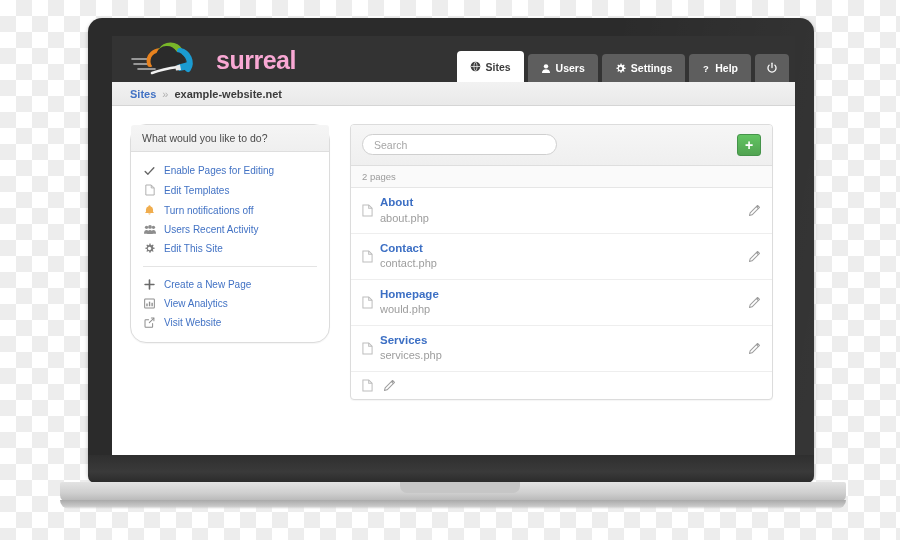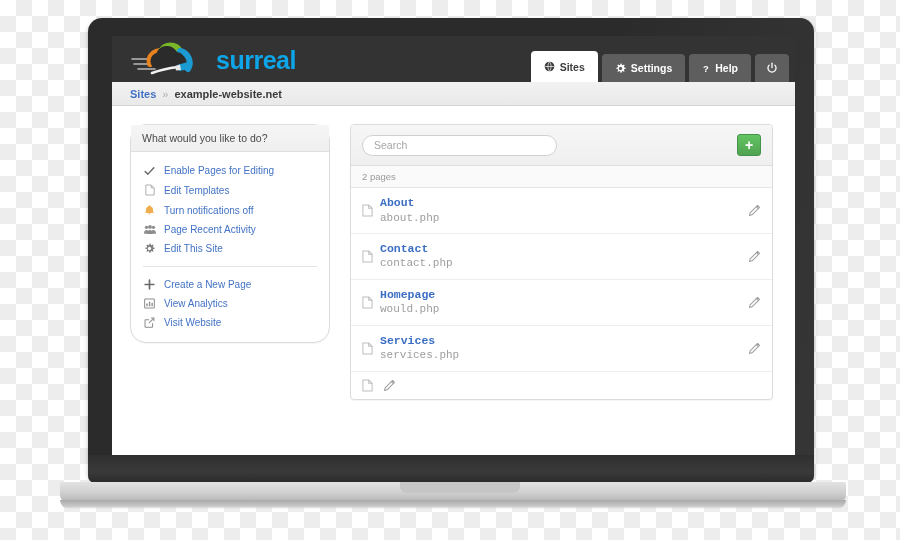--- a/index.html
+++ b/index.html
@@ -82,21 +82,21 @@
     position: relative;
     height: 46px;
     background: #333333;
   }
   .logo-wrap {
     position: absolute; left: 18px; top: 4px;
     display: flex; align-items: center; gap: 8px;
   }
   .logo-mark { width: 78px; height: 40px; display: block; }
   .logo-text {
-    color: #0ea5e9; font-size: 25px; font-weight: bold;
+    color: #f9a8d4; font-size: 25px; font-weight: bold;
     letter-spacing: -0.5px; line-height: 1;
   }
 
   .tabs {
     position: absolute; right: 6px; bottom: 0;
     display: flex; align-items: flex-end; gap: 4px;
   }
   .tab {
     display: flex; align-items: center; justify-content: center; gap: 5px;
     height: 28px; padding: 0 13px;
@@ -175,21 +175,21 @@
     border: 1px solid #dcdcdc;
     border-radius: 4px;
     box-shadow: 0 1px 1px rgba(0,0,0,.04);
     align-self: flex-start;
     overflow: hidden;
   }
   .main-head {
     background: linear-gradient(180deg, #f6f6f6 0%, #efefef 100%);
     border-bottom: 1px solid #dedede;
     padding: 9px 11px;
-    display: flex; align-items: center; justify-content: space-between;
+    display: flex; align-items: flex-start; justify-content: space-between;
   }
   .search-input {
     width: 195px; height: 21px;
     border: 1px solid #cfcfcf;
     border-radius: 11px;
     background: #ffffff;
     padding: 0 11px;
     font-size: 10.5px;
     color: #444;
     font-family: "Liberation Sans", sans-serif;
@@ -211,21 +211,20 @@
     border-bottom: 1px solid #e6e6e6;
     padding: 5px 11px;
     color: #9b9b9b;
     font-size: 9.5px;
   }
   .page-row {
     display: flex; align-items: center;
     padding: 7px 11px;
     border-bottom: 1px solid #eeeeee;
     cursor: pointer;
-    font-family: Liberation Mono, monospace;
   }
   .page-row:last-child { border-bottom: none; }
   .file-ic { width: 18px; flex: none; color: #b8b8b8; display: flex; align-items: center; }
   .file-ic svg { display: block; }
   .page-meta { flex: 1; }
   .page-title { color: #3c6fc4; font-weight: bold; font-size: 11.5px; line-height: 1.35; }
   .page-file { color: #9d9d9d; font-size: 11px; line-height: 1.4; }
   .edit-ic { width: 16px; flex: none; color: #9e9e9e; display: flex; align-items: center; justify-content: flex-end; }
   .edit-ic svg { display: block; }
 </style>
@@ -270,20 +269,29 @@
         <div class="tab active">
           <span class="ic">
             <svg width="11" height="11" viewBox="0 0 16 16" fill="#3d3d3d">
               <circle cx="8" cy="8" r="7"></circle>
               <path d="M8 1.5 C5 4 5 12 8 14.5 M8 1.5 C11 4 11 12 8 14.5 M1.5 8 h13" stroke="#ffffff" stroke-width="1" fill="none"></path>
             </svg>
           </span>
           <span>Sites</span>
         </div>
 
+        <div class="tab">
+          <span class="ic">
+            <svg width="10" height="11" viewBox="0 0 16 16" fill="#ffffff">
+              <circle cx="8" cy="4.5" r="3.5"></circle>
+              <path d="M1.5 15 C1.5 10.5 5 9 8 9 C11 9 14.5 10.5 14.5 15 Z"></path>
+            </svg>
+          </span>
+          <span>Users</span>
+        </div>
 
         <div class="tab">
           <span class="ic">
             <svg width="11" height="11" viewBox="0 0 16 16" fill="#ffffff">
               <path d="M8 0.8 l1.5 0 0.45 2.1 1.25 0.52 1.8 -1.15 1.05 1.05 -1.15 1.8 0.52 1.25 2.1 0.45 0 1.5 -2.1 0.45 -0.52 1.25 1.15 1.8 -1.05 1.05 -1.8 -1.15 -1.25 0.52 -0.45 2.1 -1.5 0 -0.45 -2.1 -1.25 -0.52 -1.8 1.15 -1.05 -1.05 1.15 -1.8 -0.52 -1.25 -2.1 -0.45 0 -1.5 2.1 -0.45 0.52 -1.25 -1.15 -1.8 1.05 -1.05 1.8 1.15 1.25 -0.52 z"></path>
               <circle cx="8" cy="8" r="2.4" fill="#5e5e5e"></circle>
             </svg>
           </span>
           <span>Settings</span>
         </div>
@@ -354,21 +362,21 @@
             <span class="glyph">
               <svg width="12" height="11" viewBox="0 0 16 13" fill="#8d8d8d">
                 <circle cx="3.4" cy="3.6" r="2.2"></circle>
                   <circle cx="12.6" cy="3.6" r="2.2"></circle>
                   <circle cx="8" cy="3" r="2.5"></circle>
                 <path d="M0 12 C0 8.6 1.6 7.2 3.4 7.2 C5.2 7.2 6.8 8.6 6.8 12 Z"></path>
                 <path d="M9.2 12 C9.2 8.6 10.8 7.2 12.6 7.2 C14.4 7.2 16 8.6 16 12 Z"></path>
                 <path d="M4.2 12.6 C4.2 8.9 6 7 8 7 C10 7 11.8 8.9 11.8 12.6 Z"></path>
               </svg>
             </span>
-            <span>Page Recent Activity</span>
+            <span>Users Recent Activity</span>
           </div>
 
           <div class="side-item">
             <span class="glyph">
               <svg width="11" height="11" viewBox="0 0 16 16" fill="#7d7d7d">
                 <path d="M8 0.8 l1.5 0 0.45 2.1 1.25 0.52 1.8 -1.15 1.05 1.05 -1.15 1.8 0.52 1.25 2.1 0.45 0 1.5 -2.1 0.45 -0.52 1.25 1.15 1.8 -1.05 1.05 -1.8 -1.15 -1.25 0.52 -0.45 2.1 -1.5 0 -0.45 -2.1 -1.25 -0.52 -1.8 1.15 -1.05 -1.05 1.15 -1.8 -0.52 -1.25 -2.1 -0.45 0 -1.5 2.1 -0.45 0.52 -1.25 -1.15 -1.8 1.05 -1.05 1.8 1.15 1.25 -0.52 z"></path>
                 <circle cx="8" cy="8" r="2.4" fill="#ffffff"></circle>
               </svg>
             </span>
             <span>Edit This Site</span>

